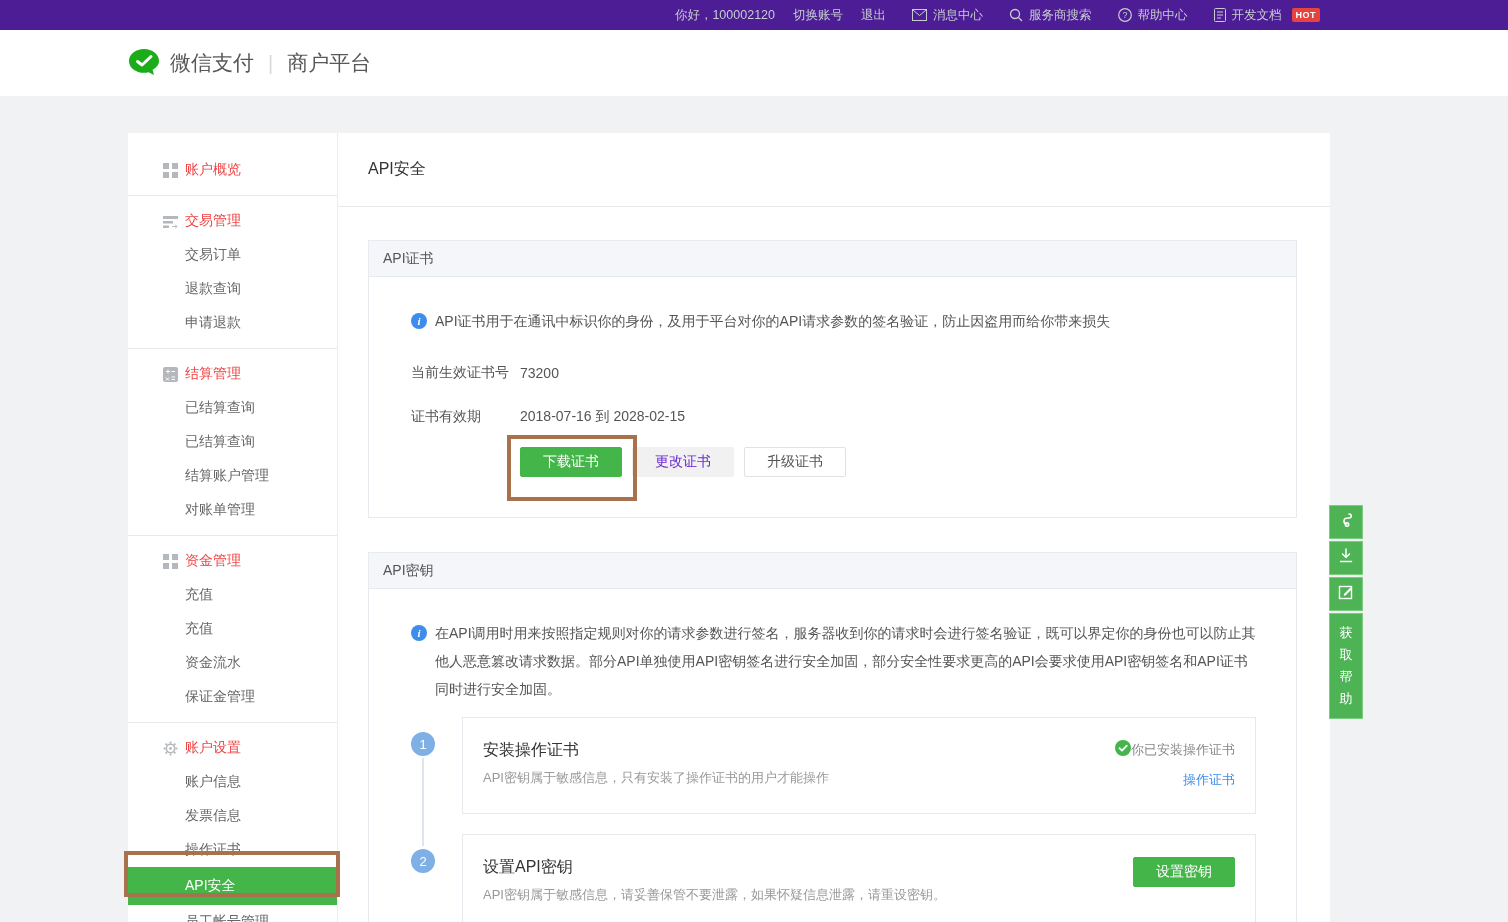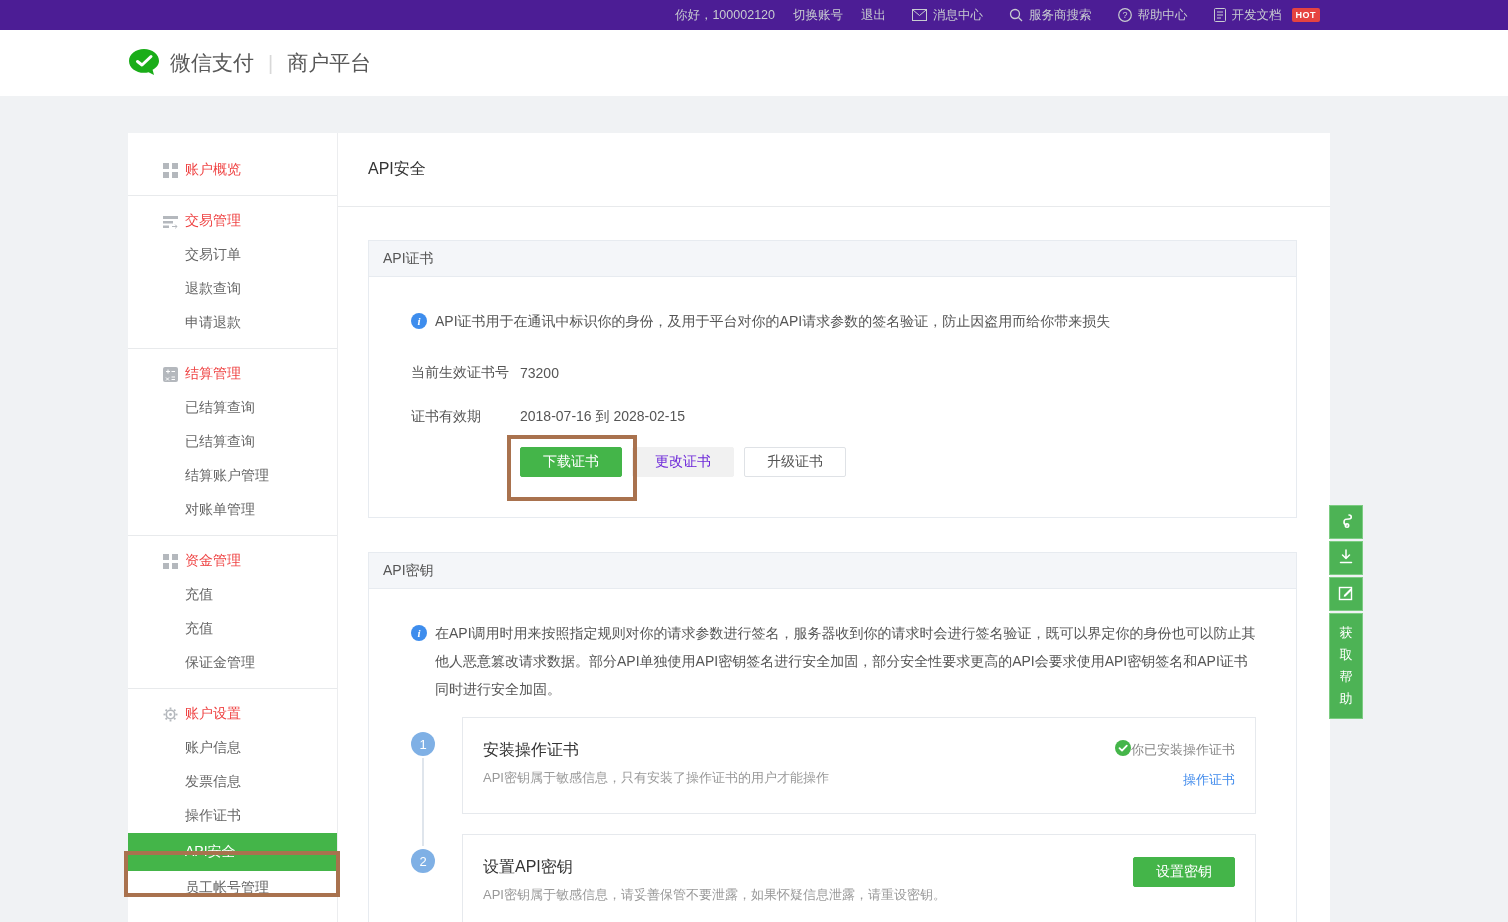--- a/index.html
+++ b/index.html
@@ -107,21 +107,21 @@
     margin-left:27px; flex:1; border:1px solid #e6e9ed; background:#fff;
     padding:22px 20px 24px 20px; display:flex; justify-content:space-between;
   }
   .step-title { font-size:16px; color:#333; }
   .step-desc { margin-top:8px; font-size:13px; color:#999; }
   .step-right { text-align:right; flex:0 0 auto; padding-left:20px; }
   .status-line { display:flex; align-items:center; color:#888; font-size:13px; }
   .link { color:#418bec; cursor:pointer; font-size:13px; }
   .step-right .link-row { margin-top:12px; }
   
-  .float-bar { position:absolute; left:1329px; top:505px; width:42px; }
+  .float-bar { position:absolute; left:1329px; top:505px; width:42px;font-family:Liberation Serif, serif; }
   .fb-btn {
     width:34px; height:34px; background:#4db355; border:1px solid #7ccc82;
     display:flex; align-items:center; justify-content:center; margin-bottom:2px; cursor:pointer;
   }
   .fb-help {
     width:34px; background:#4db355; border:1px solid #7ccc82; cursor:pointer;
     padding:8px 0; display:flex; justify-content:center;
   }
   .help-text { width:14px; word-break:break-all; line-height:22px; font-size:13px; color:#fff; text-align:center; }
   
@@ -262,20 +262,23 @@
               <rect x="9" y="9" width="6" height="6" fill="#b4b8bd"></rect>
             </svg>
         </span>
         <span>资金管理</span>
       </div>
       <div class="side-item">
           <span>充值</span>
         </div>
       <div class="side-item">
           <span>充值</span>
+        </div>
+      <div class="side-item">
+          <span>资金流水</span>
         </div>
       <div class="side-item">
           <span>保证金管理</span>
         </div>
     </div>
     <div class="side-group">
       <div class="side-item top">
         <span class="s-icon">
           <svg width="15" height="15" viewBox="0 0 15 15">
               <circle cx="7.5" cy="7.5" r="4.2" fill="none" stroke="#b4b8bd" stroke-width="1.6"></circle>

